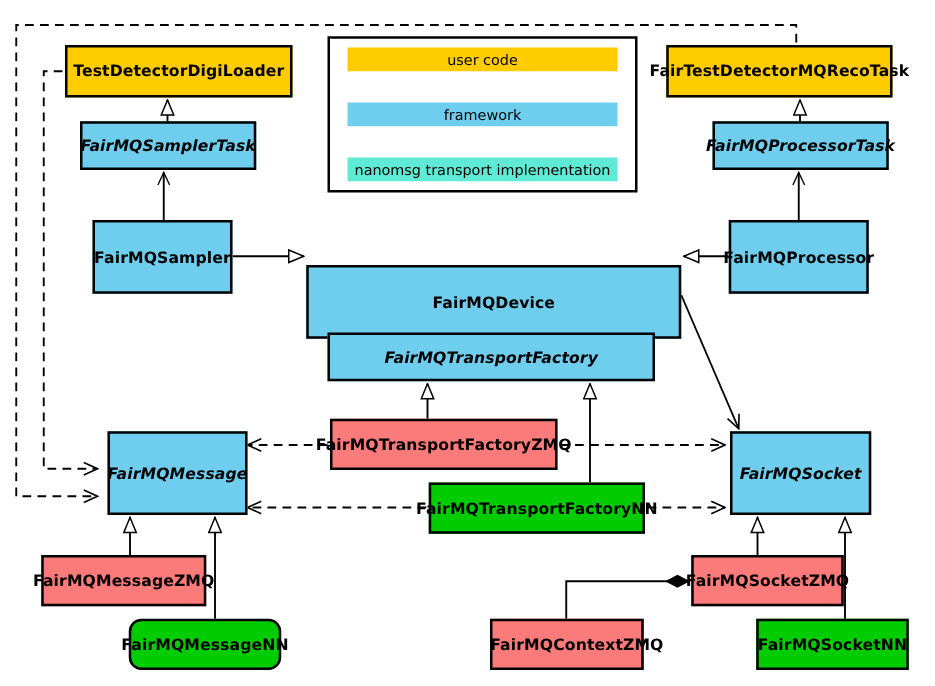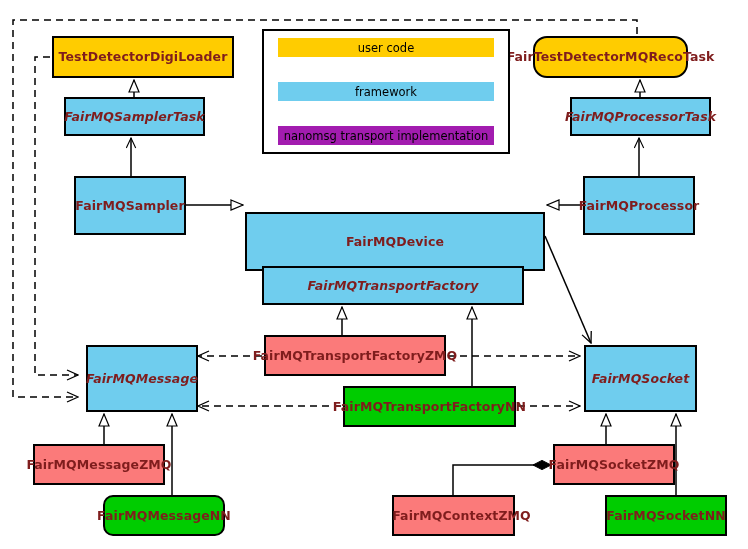--- a/index.html
+++ b/index.html
@@ -7,21 +7,21 @@
   #canvas{position:relative;width:748px;height:549px;background:#ffffff;overflow:hidden;}
   svg#edges{position:absolute;left:0;top:0;width:748px;height:549px;pointer-events:none;}
   .node{
     position:absolute;
     box-sizing:border-box;
     border:2px solid #000000;
     display:flex;align-items:center;justify-content:center;
     text-align:center;
     font-size:12.5px;
     font-weight:bold;
-    color:#7f1d1d;
+    color:#000000;
     line-height:1.1;
     letter-spacing:0.1px;
     z-index:5;
   }
   .node.italic{font-style:italic;}
   .user{background:#ffcc00;}
   .framework{background:#6fcdee;}
   .zmq{background:#fb7a7a;}
   .nano{background:#00cc00;}
 
@@ -108,30 +108,30 @@
     </g>
   </svg>
 
   <div id="legend">
     <div class="legend-row" style="background:#ffcc00">
         <span>user code</span>
       </div>
     <div class="legend-row" style="background:#6fcdee">
         <span>framework</span>
       </div>
-    <div class="legend-row" style="background:#a21caf">
+    <div class="legend-row" style="background:#5eead4">
         <span>nanomsg transport implementation</span>
       </div>
   </div>
 
   <div id="nodes-layer">
       <div class="node user" style="left: 52px; top: 36px; width: 182px; height: 42px;">
         <span>TestDetectorDigiLoader</span>
       </div>
-      <div class="node user" style="left: 533px; top: 36px; width: 155px; height: 42px; border-radius: 14px;">
+      <div class="node user" style="left: 533px; top: 36px; width: 181px; height: 42px;">
         <span>FairTestDetectorMQRecoTask</span>
       </div>
       <div class="node framework italic" style="left: 64px; top: 97px; width: 141px; height: 39px;">
         <span>FairMQSamplerTask</span>
       </div>
       <div class="node framework italic" style="left: 570px; top: 97px; width: 141px; height: 39px; font-style: italic;">
         <span>FairMQProcessorTask</span>
       </div>
       <div class="node framework" style="left: 74px; top: 176px; width: 112px; height: 59px;">
         <span>FairMQSampler</span>

